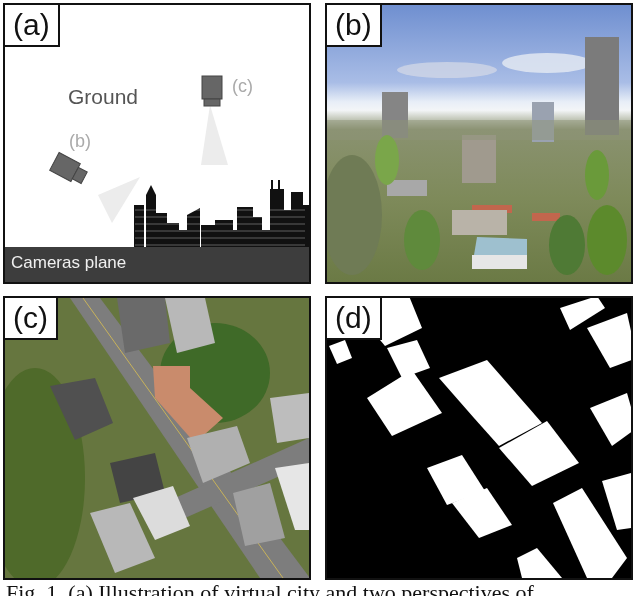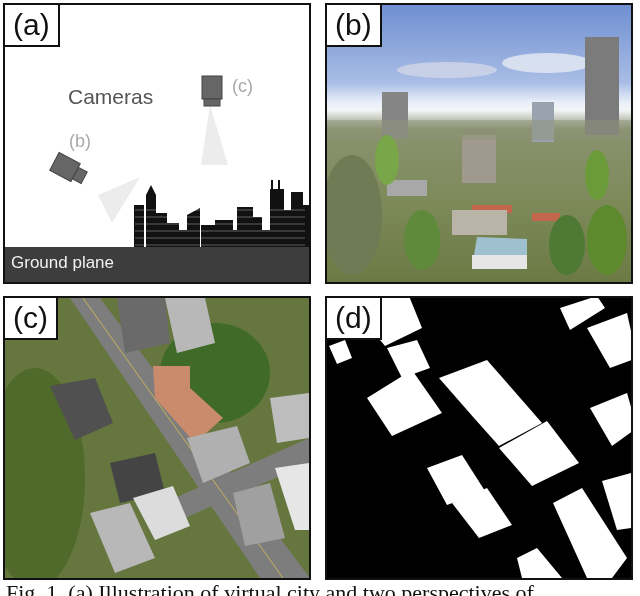--- a/index.html
+++ b/index.html
@@ -54,25 +54,25 @@
       <rect x="266" y="175" width="2" height="10"></rect>
       <rect x="273" y="175" width="2" height="10"></rect>
       <rect x="279" y="205" width="8" height="39"></rect>
       <rect x="286" y="187" width="12" height="57"></rect>
       <rect x="296" y="200" width="10" height="44"></rect>
     </g>
     <g stroke="#fff" stroke-width="0.6" opacity="0.55">
       <path d="M130 205 H300 M130 212 H300 M130 219 H300 M130 226 H300 M130 233 H300 M130 240 H300"></path>
     </g>
   </svg>
-  <div class="cam-title">Cameras</div>
+  <div class="cam-title">Ground</div>
   <div class="cam-lbl" style="left:64px;top:126px;">(b)</div>
   <div class="cam-lbl" style="left:227px;top:71px;">(c)</div>
   <div class="ground">
-    <span>Ground plane</span>
+    <span>Cameras plane</span>
   </div>
 </div>
 
 <div class="panel" id="pb" style="background:linear-gradient(#6f8fd0 0%,#a9bde6 28%,#e8eef7 35%,#f3f5f7 38%,#8a9270 45%,#7e8a5a 70%,#6b7a45 100%);">
   <div class="label">(b)</div>
   <svg width="304" height="277">
     <ellipse cx="120" cy="65" rx="50" ry="8" fill="#cfd6e6" opacity="0.8"></ellipse>
     <ellipse cx="220" cy="58" rx="45" ry="10" fill="#e6ebf3" opacity="0.8"></ellipse>
     <rect x="258" y="32" width="34" height="98" fill="#7b7b7b"></rect>
     <rect x="55" y="87" width="26" height="46" fill="#858585"></rect>

